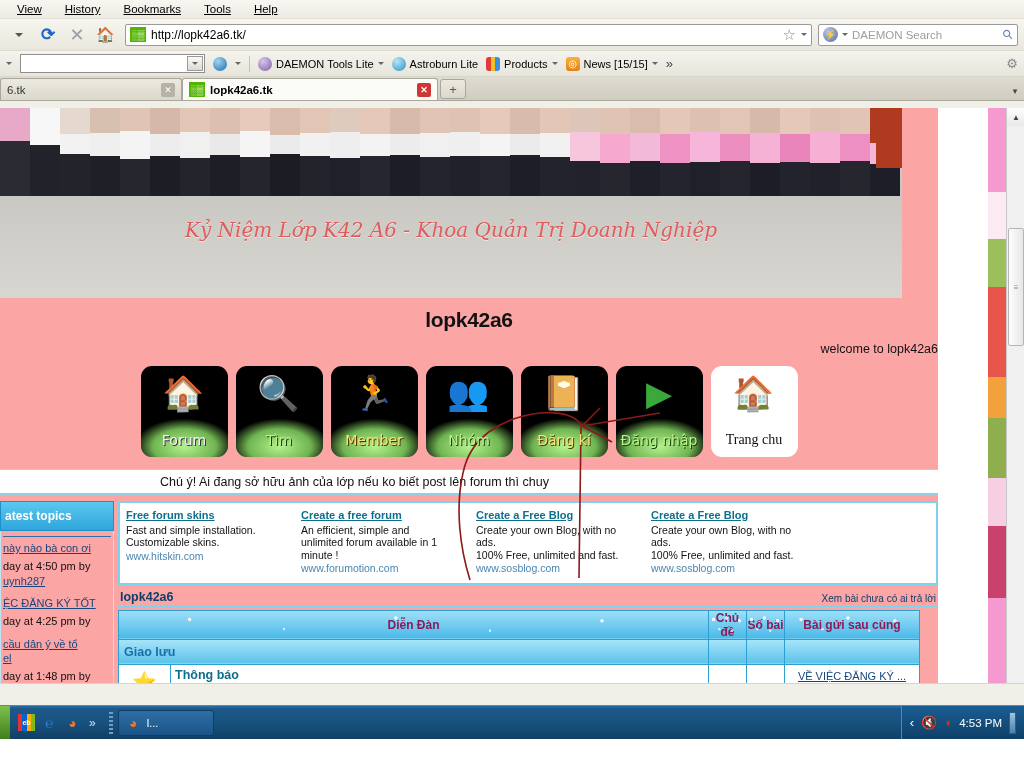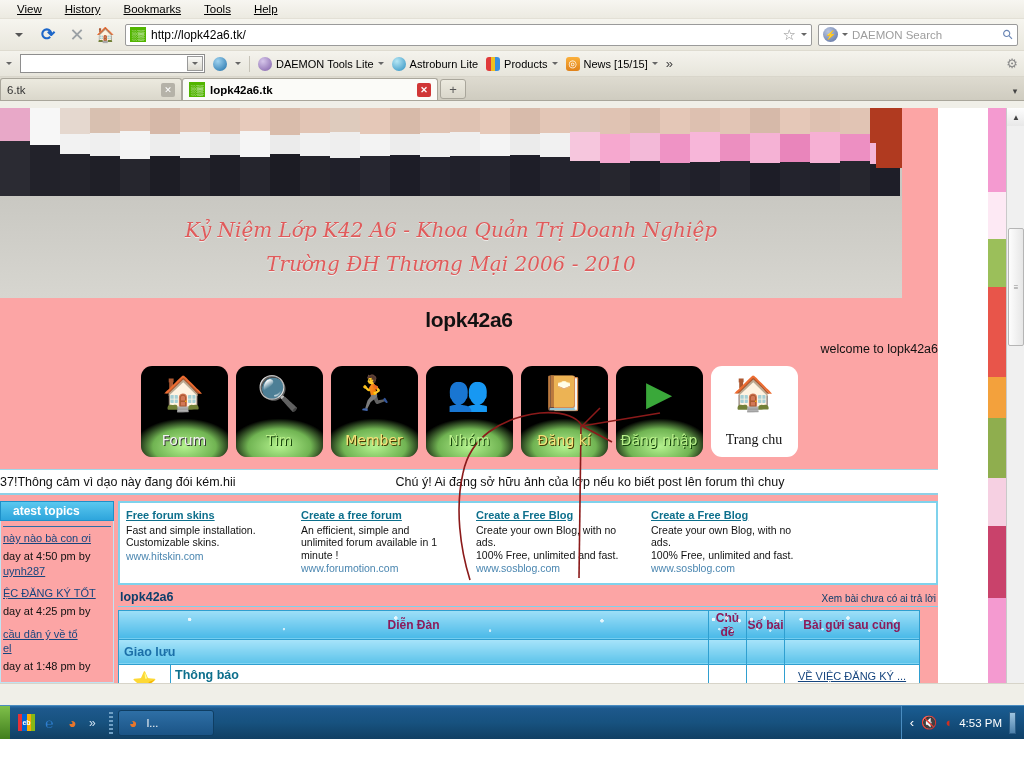--- a/index.html
+++ b/index.html
@@ -166,22 +166,22 @@
     margin-top: 12px; width: 938px; height: 26px; border-top: 1px solid #9fd8ea; border-bottom: 2px solid #8fd0e6;
     background: #fff; display: flex; align-items: center; font-size: 12.5px; color: #111; overflow: hidden;
   }
   .mq1 { padding-left: 0; white-space: nowrap; }
   .mq2 { margin-left: 160px; white-space: nowrap; }
 
   
   .page-cols { display: flex; width: 938px; }
   .sidebar { width: 114px; flex: none; padding-top: 6px; }
   .sb-head {
-    height: 20px; background: linear-gradient(#5bc8ef,#2ea5dc); color: #fff; font-weight: bold;
-    font-size: 12px; display: flex; align-items: center; padding-left: 12px;
+    height: 30px; background: linear-gradient(#5bc8ef,#2ea5dc); color: #fff; font-weight: bold;
+    font-size: 12px; display: flex; align-items: center; padding-left: 4px;
     border: 1px solid #1e90c8;
   }
   .sb-body { border: 1px solid #bfe4f4; border-top: none; padding: 3px 2px 0 2px; font-size: 11px; }
   .sb-body hr { border: none; border-top: 1px solid #2b6ea8; margin: 2px 0 4px 0; }
   .sb-link { color: #16457e; text-decoration: underline; display: block; line-height: 14px; }
   .sb-meta { color: #111; line-height: 15px; padding: 4px 0 8px 0; }
 
   .main { flex: 1; padding-top: 6px; padding-left: 4px; }
 
   .adbox { border: 2px solid #7fd2ec; background: #fff; display: flex; padding: 6px 4px 8px 6px; gap: 10px; }
@@ -410,21 +410,20 @@
           <div class="ptile" style="left:750px;background:linear-gradient(#d6b9a9 0 28%,#f5b2d5 28% 62%,#1d1d27 62% 100%)"></div>
           <div class="ptile" style="left:780px;background:linear-gradient(#e5c8b8 0 30%,#e985bb 30% 61%,#23232d 61% 100%)"></div>
           <div class="ptile" style="left:810px;background:linear-gradient(#dec1b1 0 27%,#f6b0d4 27% 63%,#21212b 63% 100%)"></div>
           <div class="ptile" style="left:840px;background:linear-gradient(#e1c4b4 0 29%,#ed8fc2 29% 60%,#26262e 60% 100%)"></div>
           <div class="ptile" style="left:870px;background:linear-gradient(#b03a20 0 40%,#f4b6d8 40% 64%,#1e1e28 64% 100%)"></div>
           <div class="redwall"></div>
         </div>
         <div class="ground"></div>
         <div class="banner-text">
           <div>Kỷ Niệm Lớp K42 A6 - Khoa Quản Trị Doanh Nghiệp</div>
-          <div>Trường ĐH Thương Mại  2006 - 2010</div>
         </div>
       </div>
 
       <div class="site-title">lopk42a6</div>
       <div class="welcome">welcome to lopk42a6</div>
 
       <div class="navrow">
         <div class="navbtn-img">
           <span class="glyph">🏠</span>
           <span class="cloud"></span>
@@ -455,21 +454,20 @@
           <span class="cloud"></span>
           <span class="cap g">Đăng nhập</span>
         </div>
         <div class="navbtn-img" style="background:#fff">
           <span class="glyph">🏠</span>
           <span class="cap b">Trang chu</span>
         </div>
       </div>
 
       <div class="marquee-bar">
-        <span class="mq1">37!Thông cảm vì dạo này đang đói kém.hii</span>
         <span class="mq2">Chú ý! Ai đang sở hữu ảnh của lớp nếu ko biết post lên forum thì chuy</span>
       </div>
 
       <div class="page-cols">
 
         <div class="sidebar">
           <div class="sb-head">atest topics</div>
           <div class="sb-body">
             <hr>
             <a class="sb-link">này nào bà con ơi</a>

